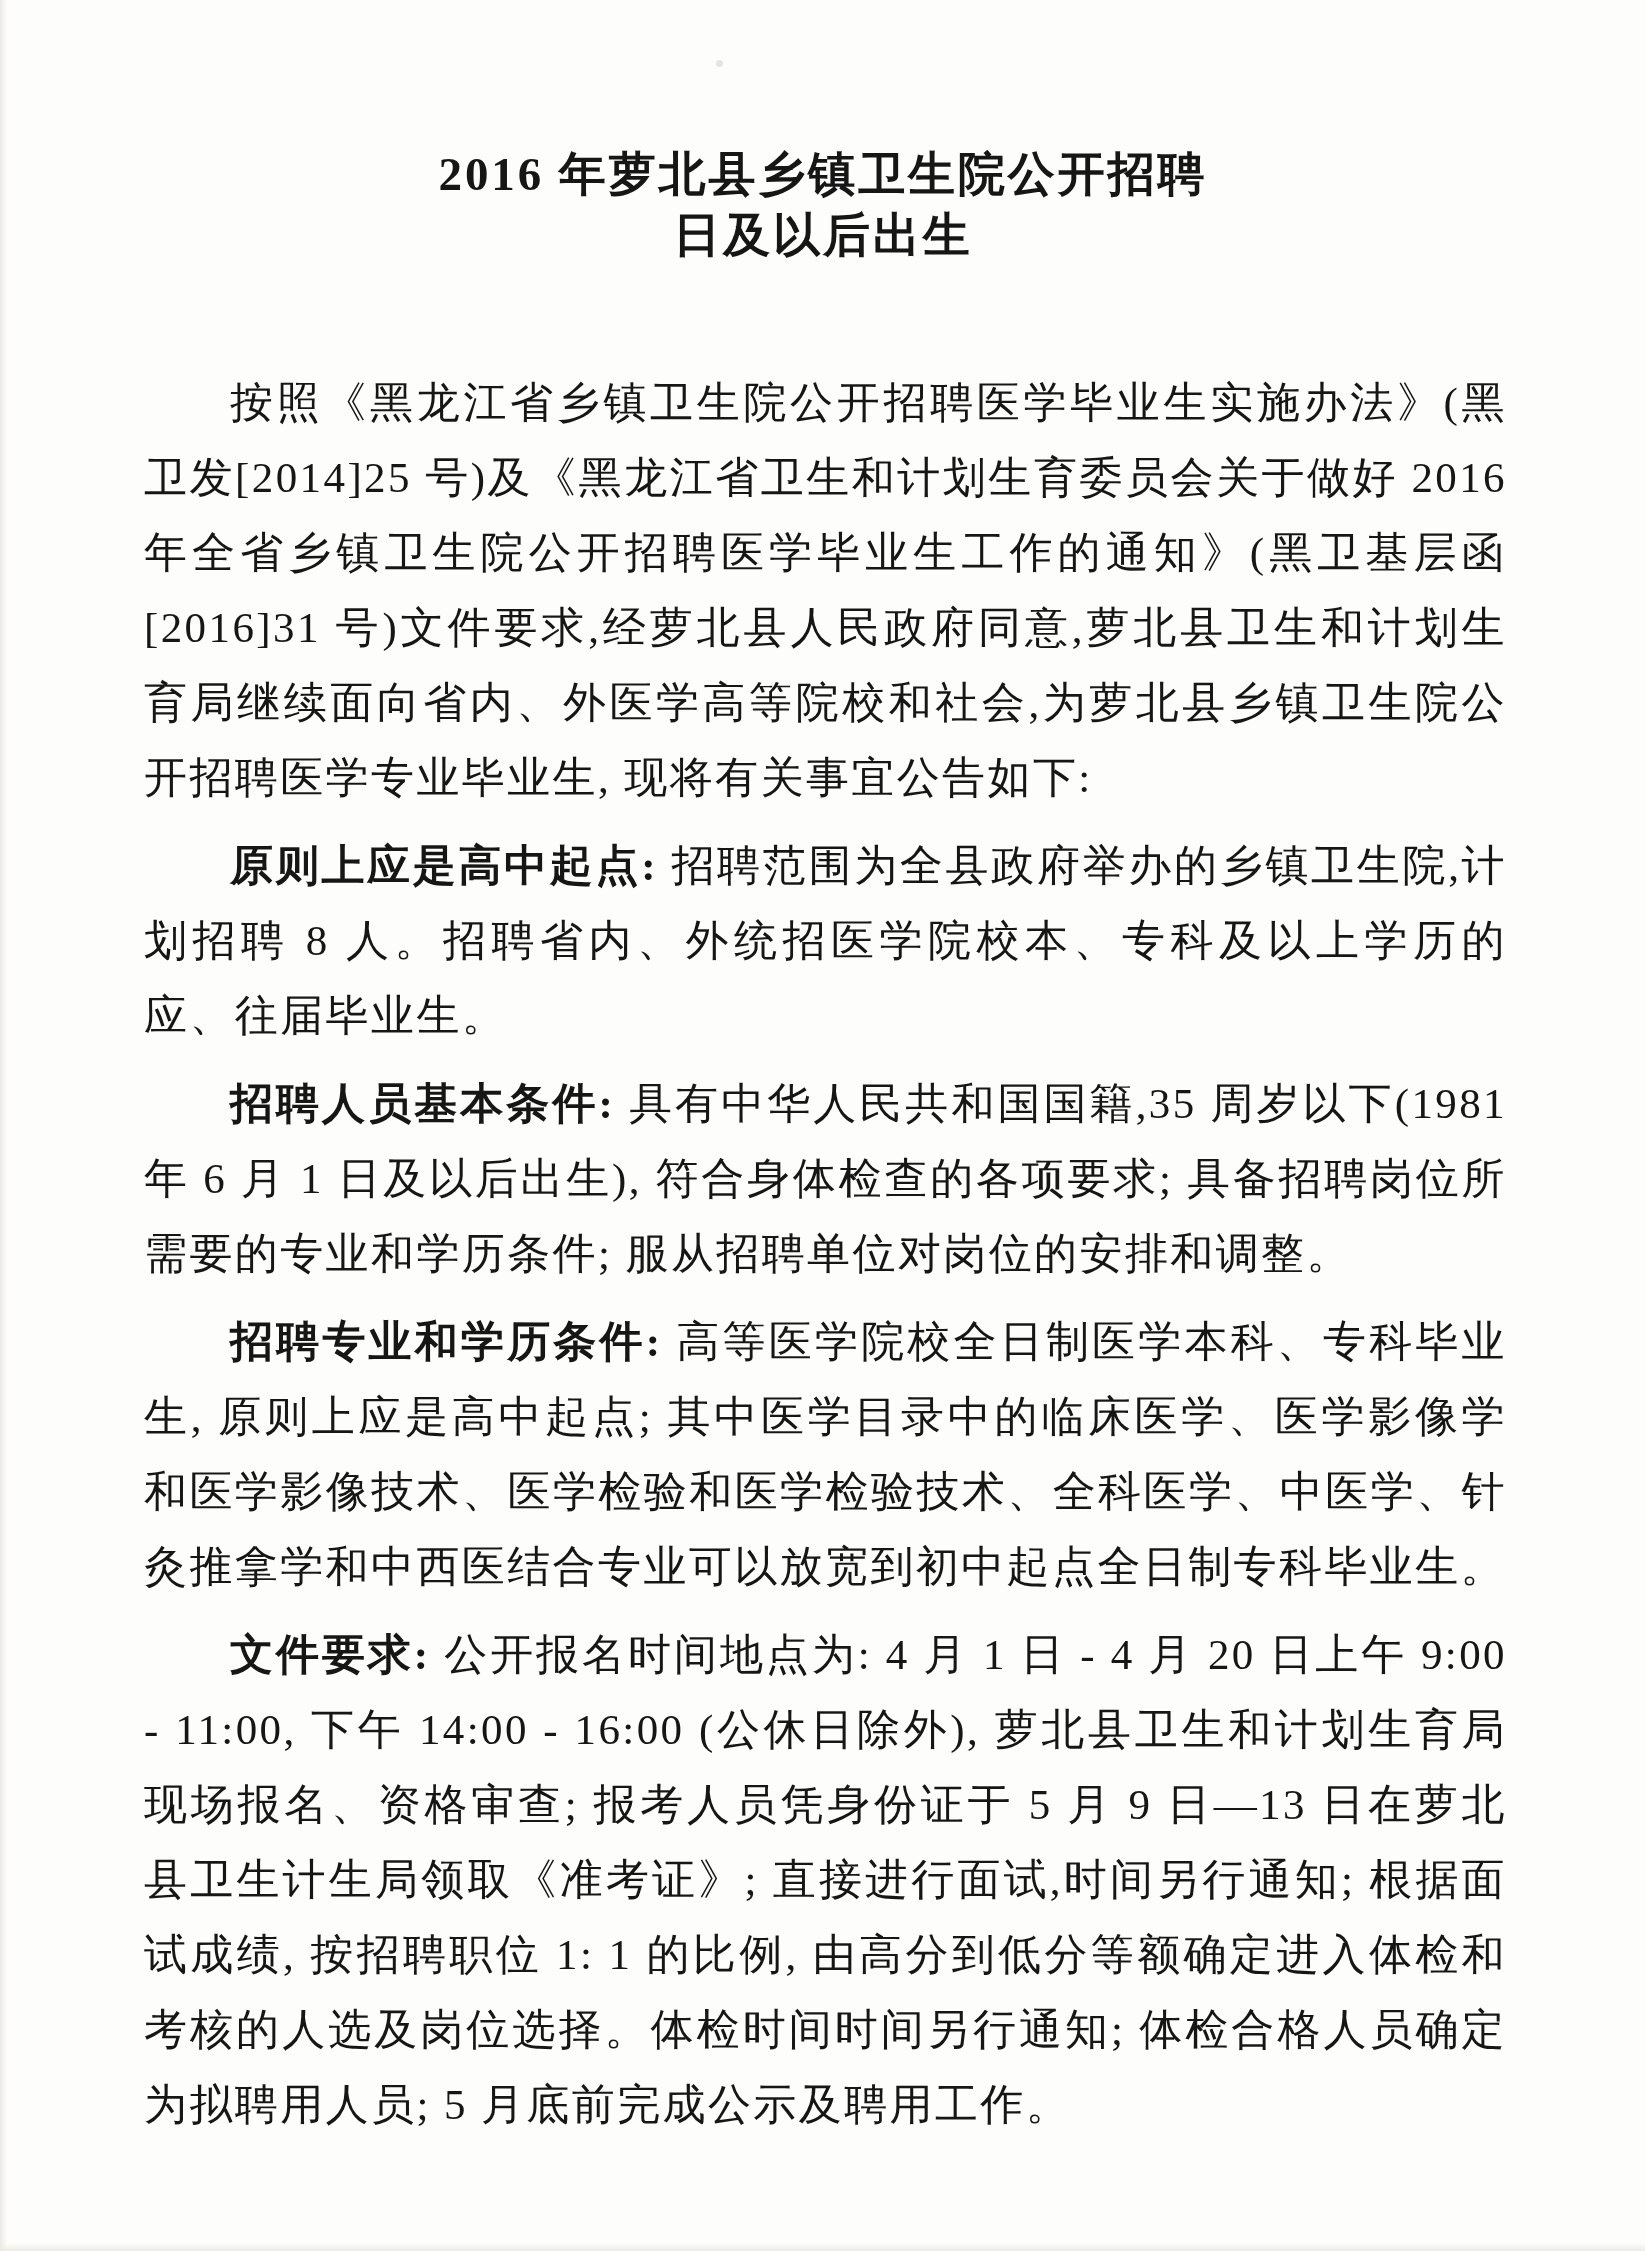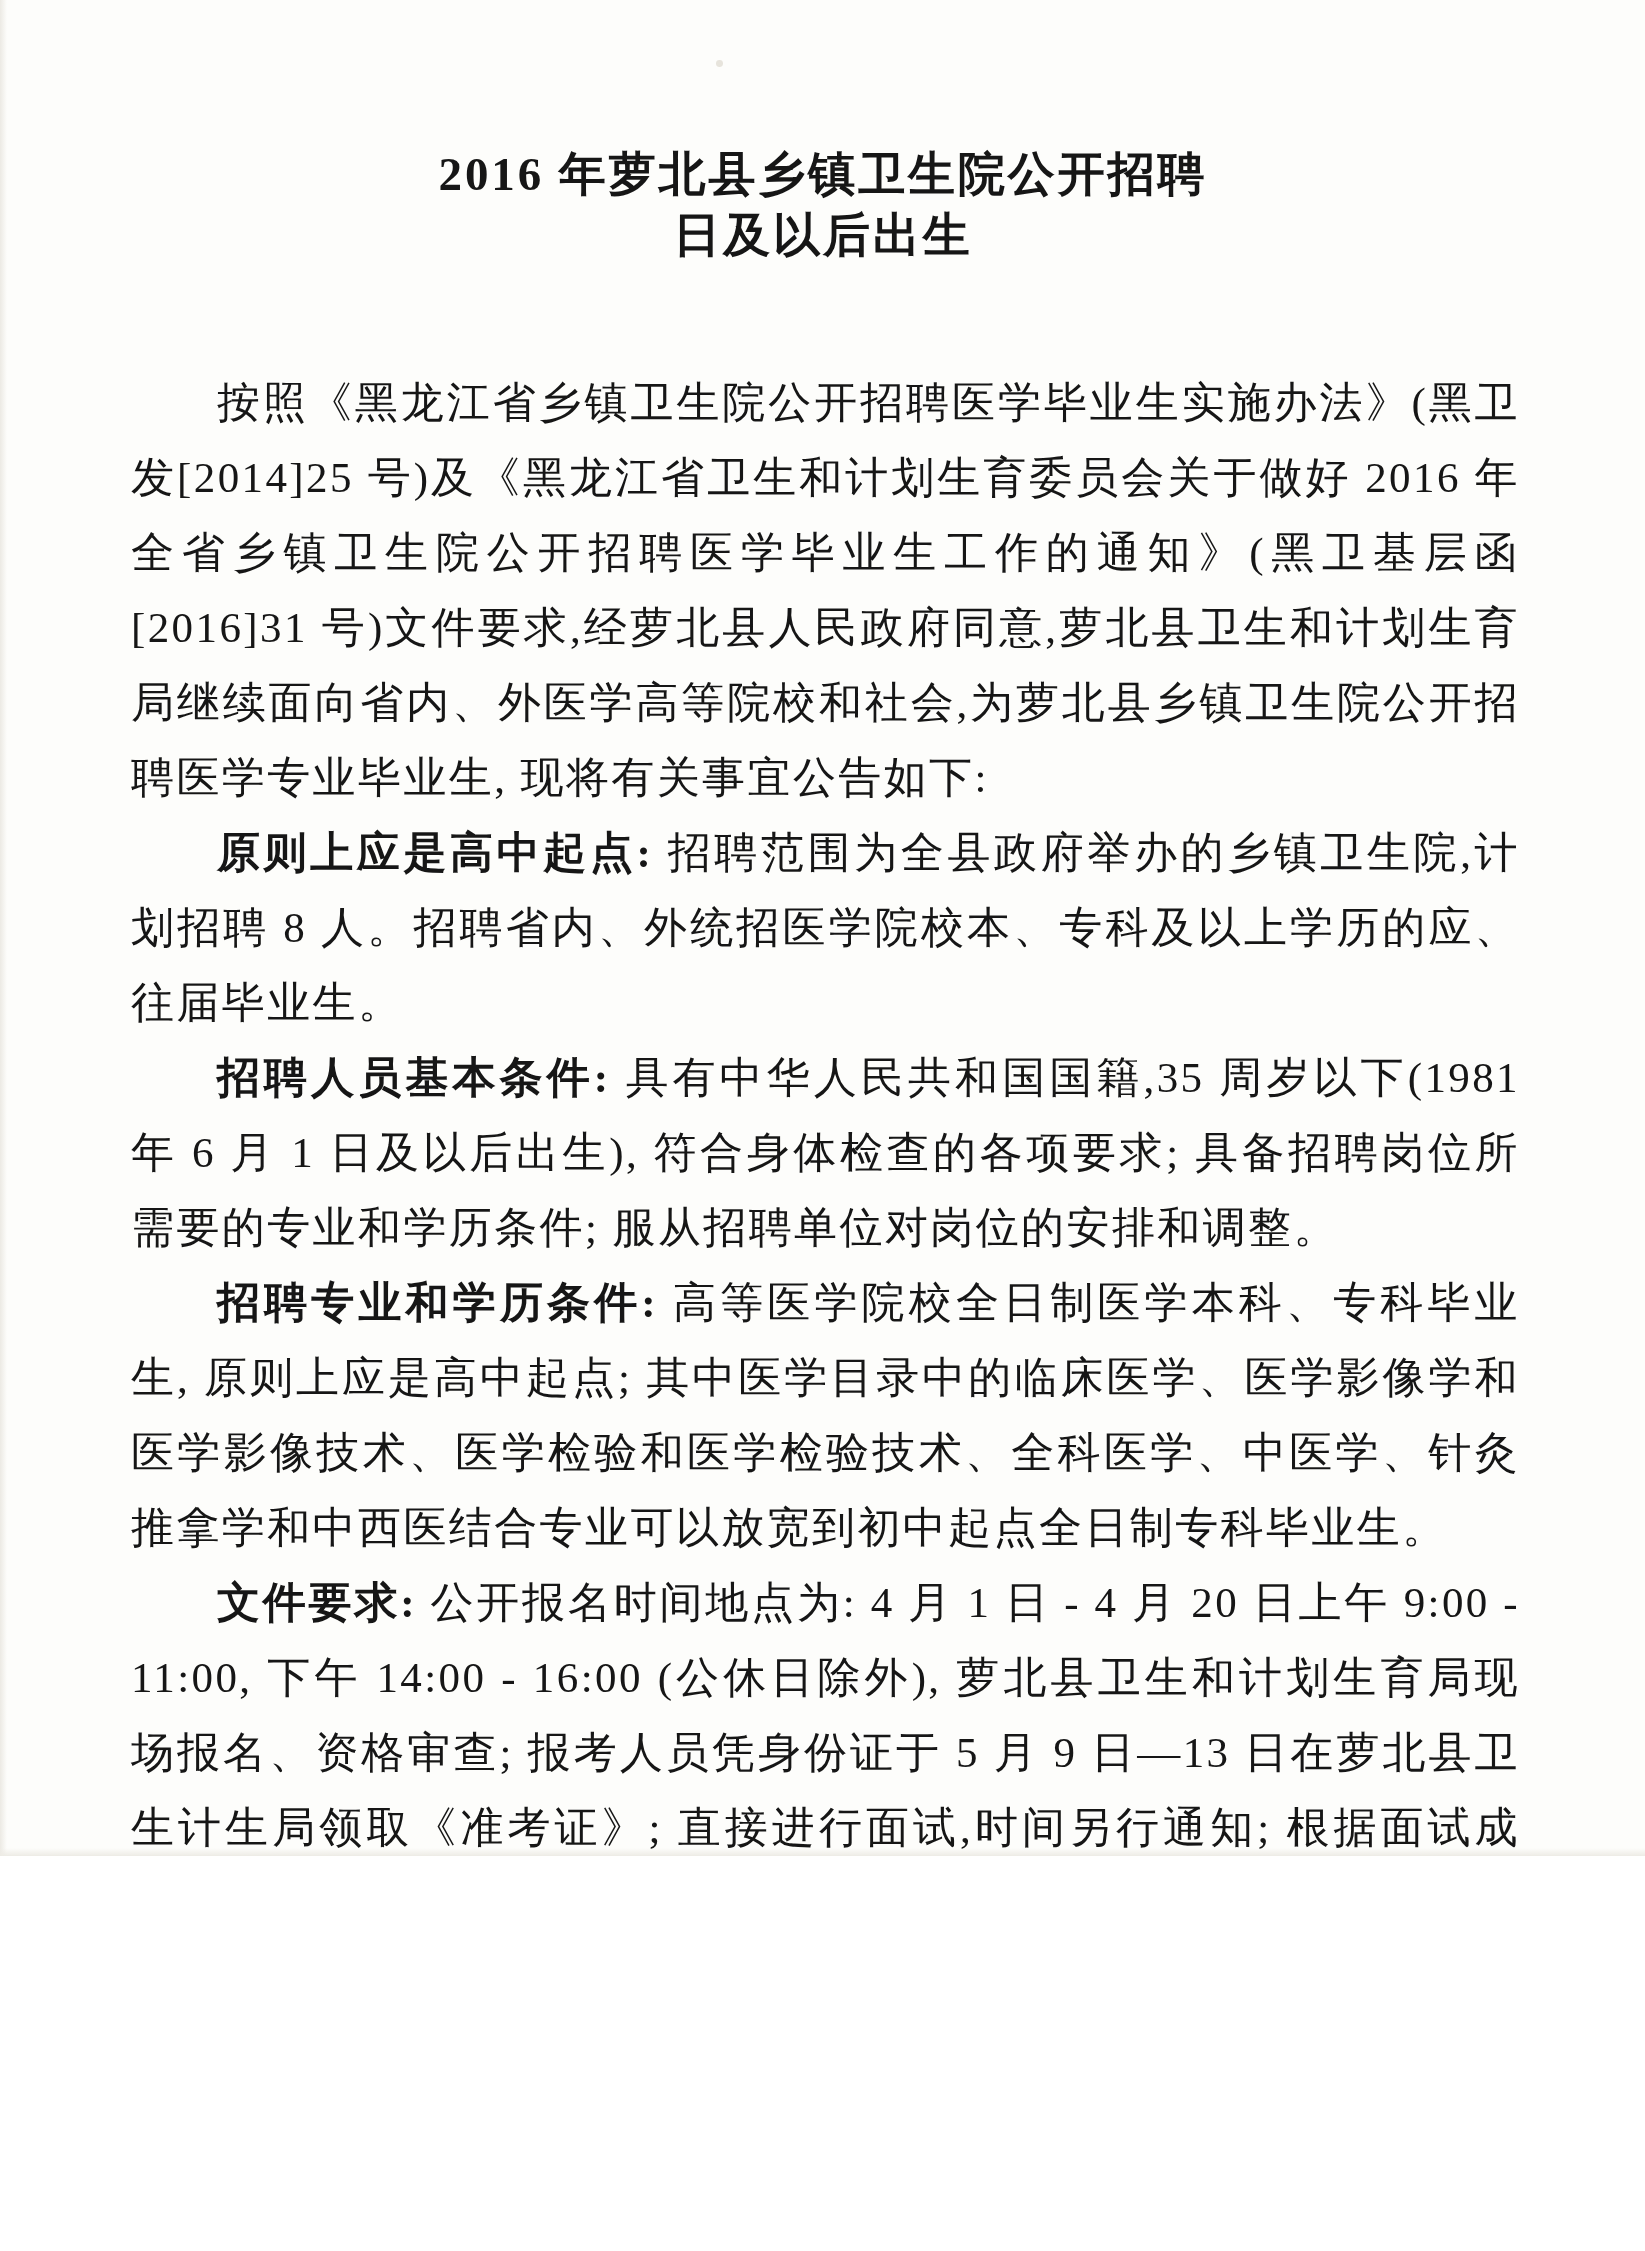--- a/index.html
+++ b/index.html
@@ -3,21 +3,21 @@
 <meta charset="utf-8">
 <style>
   html, body {
     margin: 0;
     padding: 0;
     background: #ffffff;
   }
   .page {
     position: relative;
     width: 1646px;
-    height: 1856px;
+    height: 2251px;
     background: #fdfdfb;
     overflow: hidden;
     font-family: "Liberation Serif", "DejaVu Serif", serif;
     color: #161616;
   }
   
   .page::before {
     content: "";
     position: absolute;
     left: 0; top: 0;
@@ -54,21 +54,21 @@
     display: block;
   }
   .doc-body {
     margin: 99px 126px 0 131px;
     font-size: 43px;
     line-height: 75px;
     text-align: justify;
     letter-spacing: 2.4px;
   }
   .para {
-    margin: 0;
+    margin: 13px;
     text-indent: 2em;
   }
   .lead {
     font-weight: bold;
   }
 </style>
 </head>
 <body>
 
 <div class="page">

